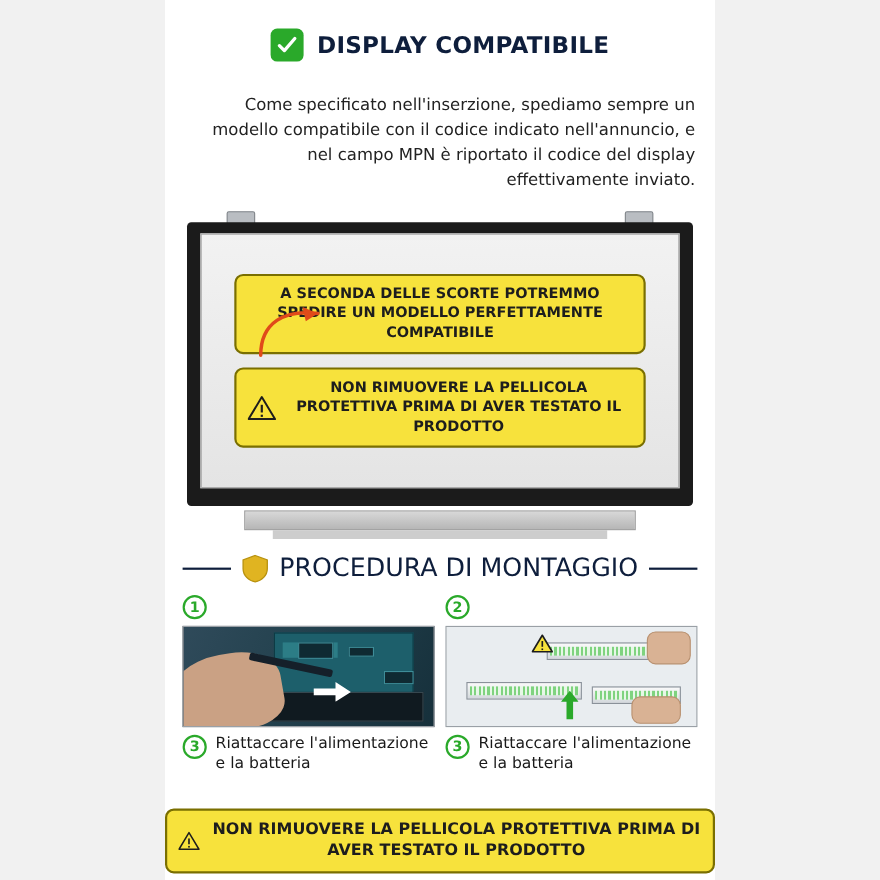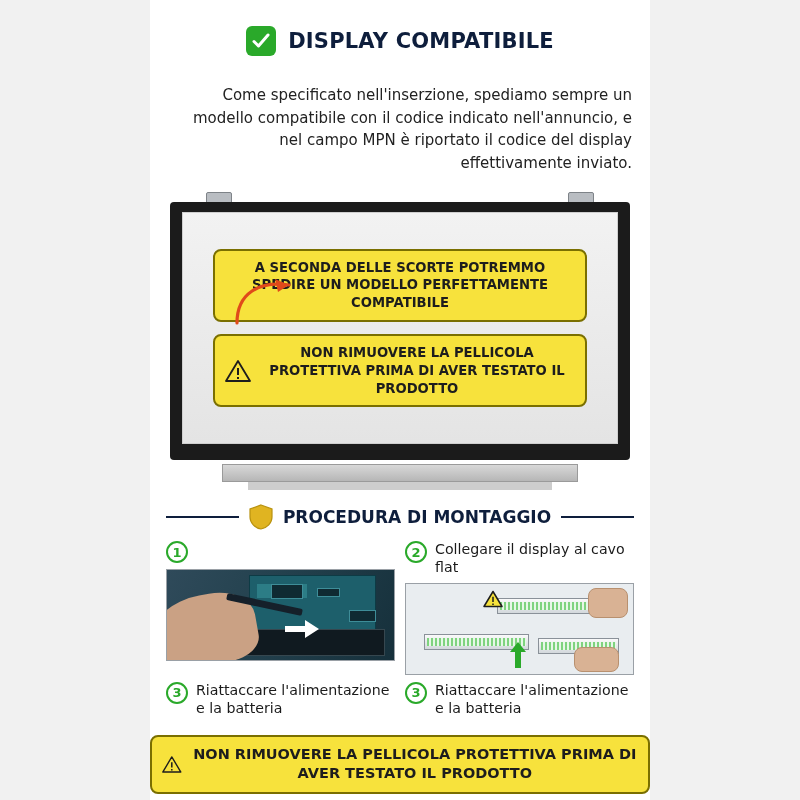--- a/index.html
+++ b/index.html
@@ -142,22 +142,22 @@
     align-items: center;
     gap: 10px;
     margin: 12px 16px 0 16px;
   }
   .sec-title .rule {
     flex: 1 1 auto;
     height: 2px;
     background: #0e1e3c;
   }
   .sec-title .label {
-    font-size: 17px;
-    font-weight: bold;
+    font-size: 23px;
+    font-weight: normal;
     color: #0e1e3c;
     white-space: nowrap;
   }
   .shield {
     flex: none;
   }
 
   .steps {
     display: grid;
     grid-template-columns: 1fr 1fr;
@@ -376,21 +376,20 @@
             <svg class="arrow-w" width="34" height="18" viewBox="0 0 34 18" aria-hidden="true">
               <path d="M0 6 H20 V0 L34 9 L20 18 V12 H0 Z" fill="#ffffff"></path>
             </svg>
           </div>
         </div>
       </div>
 
       <div>
         <div class="step">
           <div class="step-num">2</div>
-          <div class="step-text">Collegare il display al cavo flat</div>
         </div>
         <div class="photo right-photo">
           <div class="flat">
             <div class="conn" style="left:40%;top:16%;width:46%">
                 <div class="teeth"></div>
               </div>
             <div class="conn" style="left:8%;top:56%;width:46%">
                 <div class="teeth"></div>
               </div>
             <div class="conn" style="left:58%;top:60%;width:36%">

